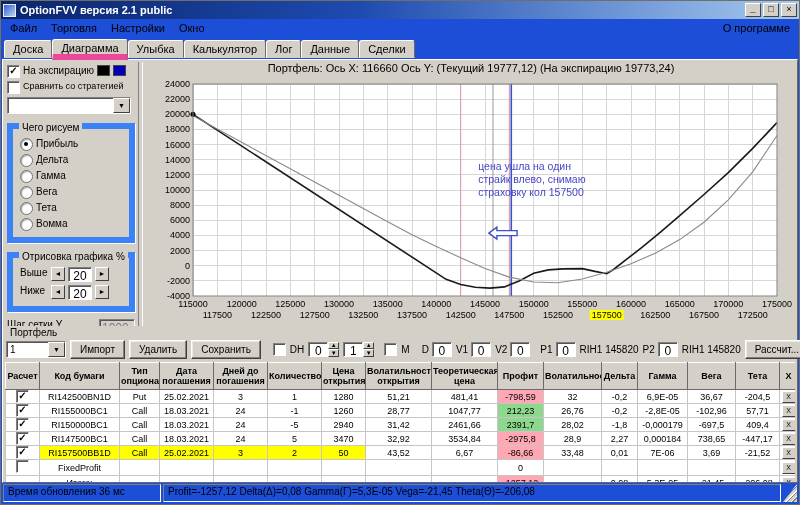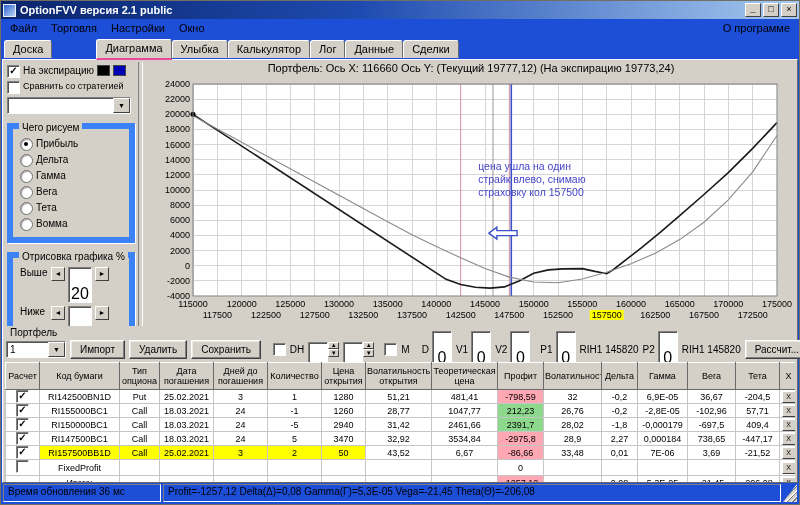--- a/index.html
+++ b/index.html
@@ -17,21 +17,21 @@
           border-color:#fff #404040 #404040 #fff;font-size:9px;line-height:10px;text-align:center;
           font-family:"Liberation Mono",monospace;}
   
   .menubar{flex:0 0 17px;display:flex;align-items:center;padding:0 2px;}
   .menu-item{padding:1px 7px;}
   .menu-right{margin-left:auto;padding:1px 7px;}
   
   .tabbar{flex:0 0 21px;display:flex;align-items:center;padding:2px 3px 0 3px;position:relative;z-index:3;}
   .tab{height:18px;box-sizing:border-box;padding:2px 8px 0;background:#d4d0c8;
        border:1px solid;border-color:#fff #6a6a6a #d4d0c8 #fff;border-radius:3px 3px 0 0;font-size:11px;}
-  .tab.active{height:21px;margin-bottom:-1px;position:relative;z-index:4;border-bottom:2px solid #ec4899;margin-left:44px;}
+  .tab.active{height:21px;margin-bottom:-1px;position:relative;z-index:4;border-bottom:6px solid #ec4899;}
   
   .content{flex:1;position:relative;margin:0 1px;background:#d4d0c8;
            border:1px solid;border-color:#fff #6a6a6a #6a6a6a #fff;}
   
   .sidebar{position:absolute;left:2px;top:2px;width:132px;height:264px;overflow:hidden;font-size:10px;}
   .splitter{position:absolute;left:135px;top:2px;width:3px;height:264px;
             border-left:1px solid #808080;border-right:1px solid #fff;}
   .sb-row{display:flex;align-items:flex-start;gap:3px;margin:3px 2px;}
   .sb-lbl{white-space:nowrap;}
   .sb-lbl.small{font-size:9px;}
@@ -39,23 +39,23 @@
   .cb{display:inline-flex;align-items:center;justify-content:center;width:11px;height:11px;flex:0 0 11px;
       background:#fff;border:1px solid;border-color:#808080 #fff #fff #808080;
       box-shadow:inset 1px 1px 0 #555;font-size:10px;line-height:10px;}
   .cb.checked::after{content:"✓";font-weight:bold;margin-top:-1px;}
   .radio{display:inline-block;width:11px;height:11px;flex:0 0 11px;border-radius:50%;background:#fff;
          border:1px solid #707070;box-shadow:inset 1px 1px 1px rgba(0,0,0,.35);position:relative;}
   .radio.sel::after{content:"";position:absolute;left:3px;top:3px;width:4px;height:4px;border-radius:50%;background:#000;}
   .swatch{display:inline-block;width:11px;height:9px;border:1px solid #444;flex:0 0 11px;}
   .group{position:relative;border:6px solid #3b82f6;box-shadow:1px 1px 0 #fff;margin:9px 2px 7px;padding:6px 3px 3px 5px;}
   .gtitle{position:absolute;top:-7px;left:6px;background:#d4d0c8;padding:0 3px;font-size:10px;white-space:nowrap;}
-  .field{display:inline-block;box-sizing:border-box;height:15px;background:#fff;padding:17px 2px;
+  .field{display:inline-block;box-sizing:border-box;height:15px;background:#fff;padding:1px 2px;
          border:1px solid;border-color:#808080 #fff #fff #808080;box-shadow:inset 1px 1px 0 #555;
-         font-size:16px;white-space:nowrap;overflow:hidden;}
+         font-size:12px;white-space:nowrap;overflow:hidden;}
   .field.center{text-align:center;}
   .field.disabled{background:#d4d0c8;color:#7a7a7a;}
   .w36{width:36px;flex:0 0 36px;}
   .w24{width:24px;flex:0 0 24px;}
   .w20{width:20px;flex:0 0 20px;}
   .hbtn{width:14px;height:14px;flex:0 0 14px;padding:0;background:#d4d0c8;border:1px solid;
         border-color:#fff #404040 #404040 #fff;font-size:7px;line-height:10px;}
   .hbtn.left::after{content:"◄";}
   .hbtn.right::after{content:"►";}
   .combo{display:inline-flex;box-sizing:border-box;height:17px;background:#fff;align-items:stretch;
@@ -81,21 +81,21 @@
   .spin-arrows{display:flex;flex-direction:column;width:11px;}
   .sa{flex:1;padding:0;background:#d4d0c8;border:1px solid;border-color:#fff #404040 #404040 #fff;
       font-size:6px;line-height:4px;}
   .sa.up::after{content:"▲";}
   .sa.down::after{content:"▼";}
   .pf-group{display:inline-flex;align-items:center;gap:3px;}
   
   .tablewrap{position:absolute;left:2px;right:2px;top:302px;bottom:0;overflow:hidden;}
   table{border-collapse:collapse;table-layout:fixed;width:792px;font-size:9px;}
   th{background:#d4d0c8;border:1px solid;border-color:#fff #6a6a6a #6a6a6a #fff;
-     font-weight:normal;padding:1px;height:24px;line-height:10px;overflow:hidden;}
+     font-weight:bold;padding:1px;height:24px;line-height:10px;overflow:hidden;}
   td{background:#fff;border:1px solid #c6c6c6;height:13px;text-align:center;padding:0 1px;
      white-space:nowrap;overflow:hidden;}
   td.neg{background:#ffa8b4;}
   td.pos{background:#8ed88e;}
   td.hl{background:#ffff00;}
   td.c-check{background:#fff;}
   .xbtn{width:14px;height:12px;padding:0;background:#d4d0c8;border:1px solid;
         border-color:#fff #404040 #404040 #fff;font-size:7px;line-height:8px;}
   
   .statusbar{flex:0 0 18px;display:flex;gap:2px;padding:1px 2px 2px;align-items:stretch;}

